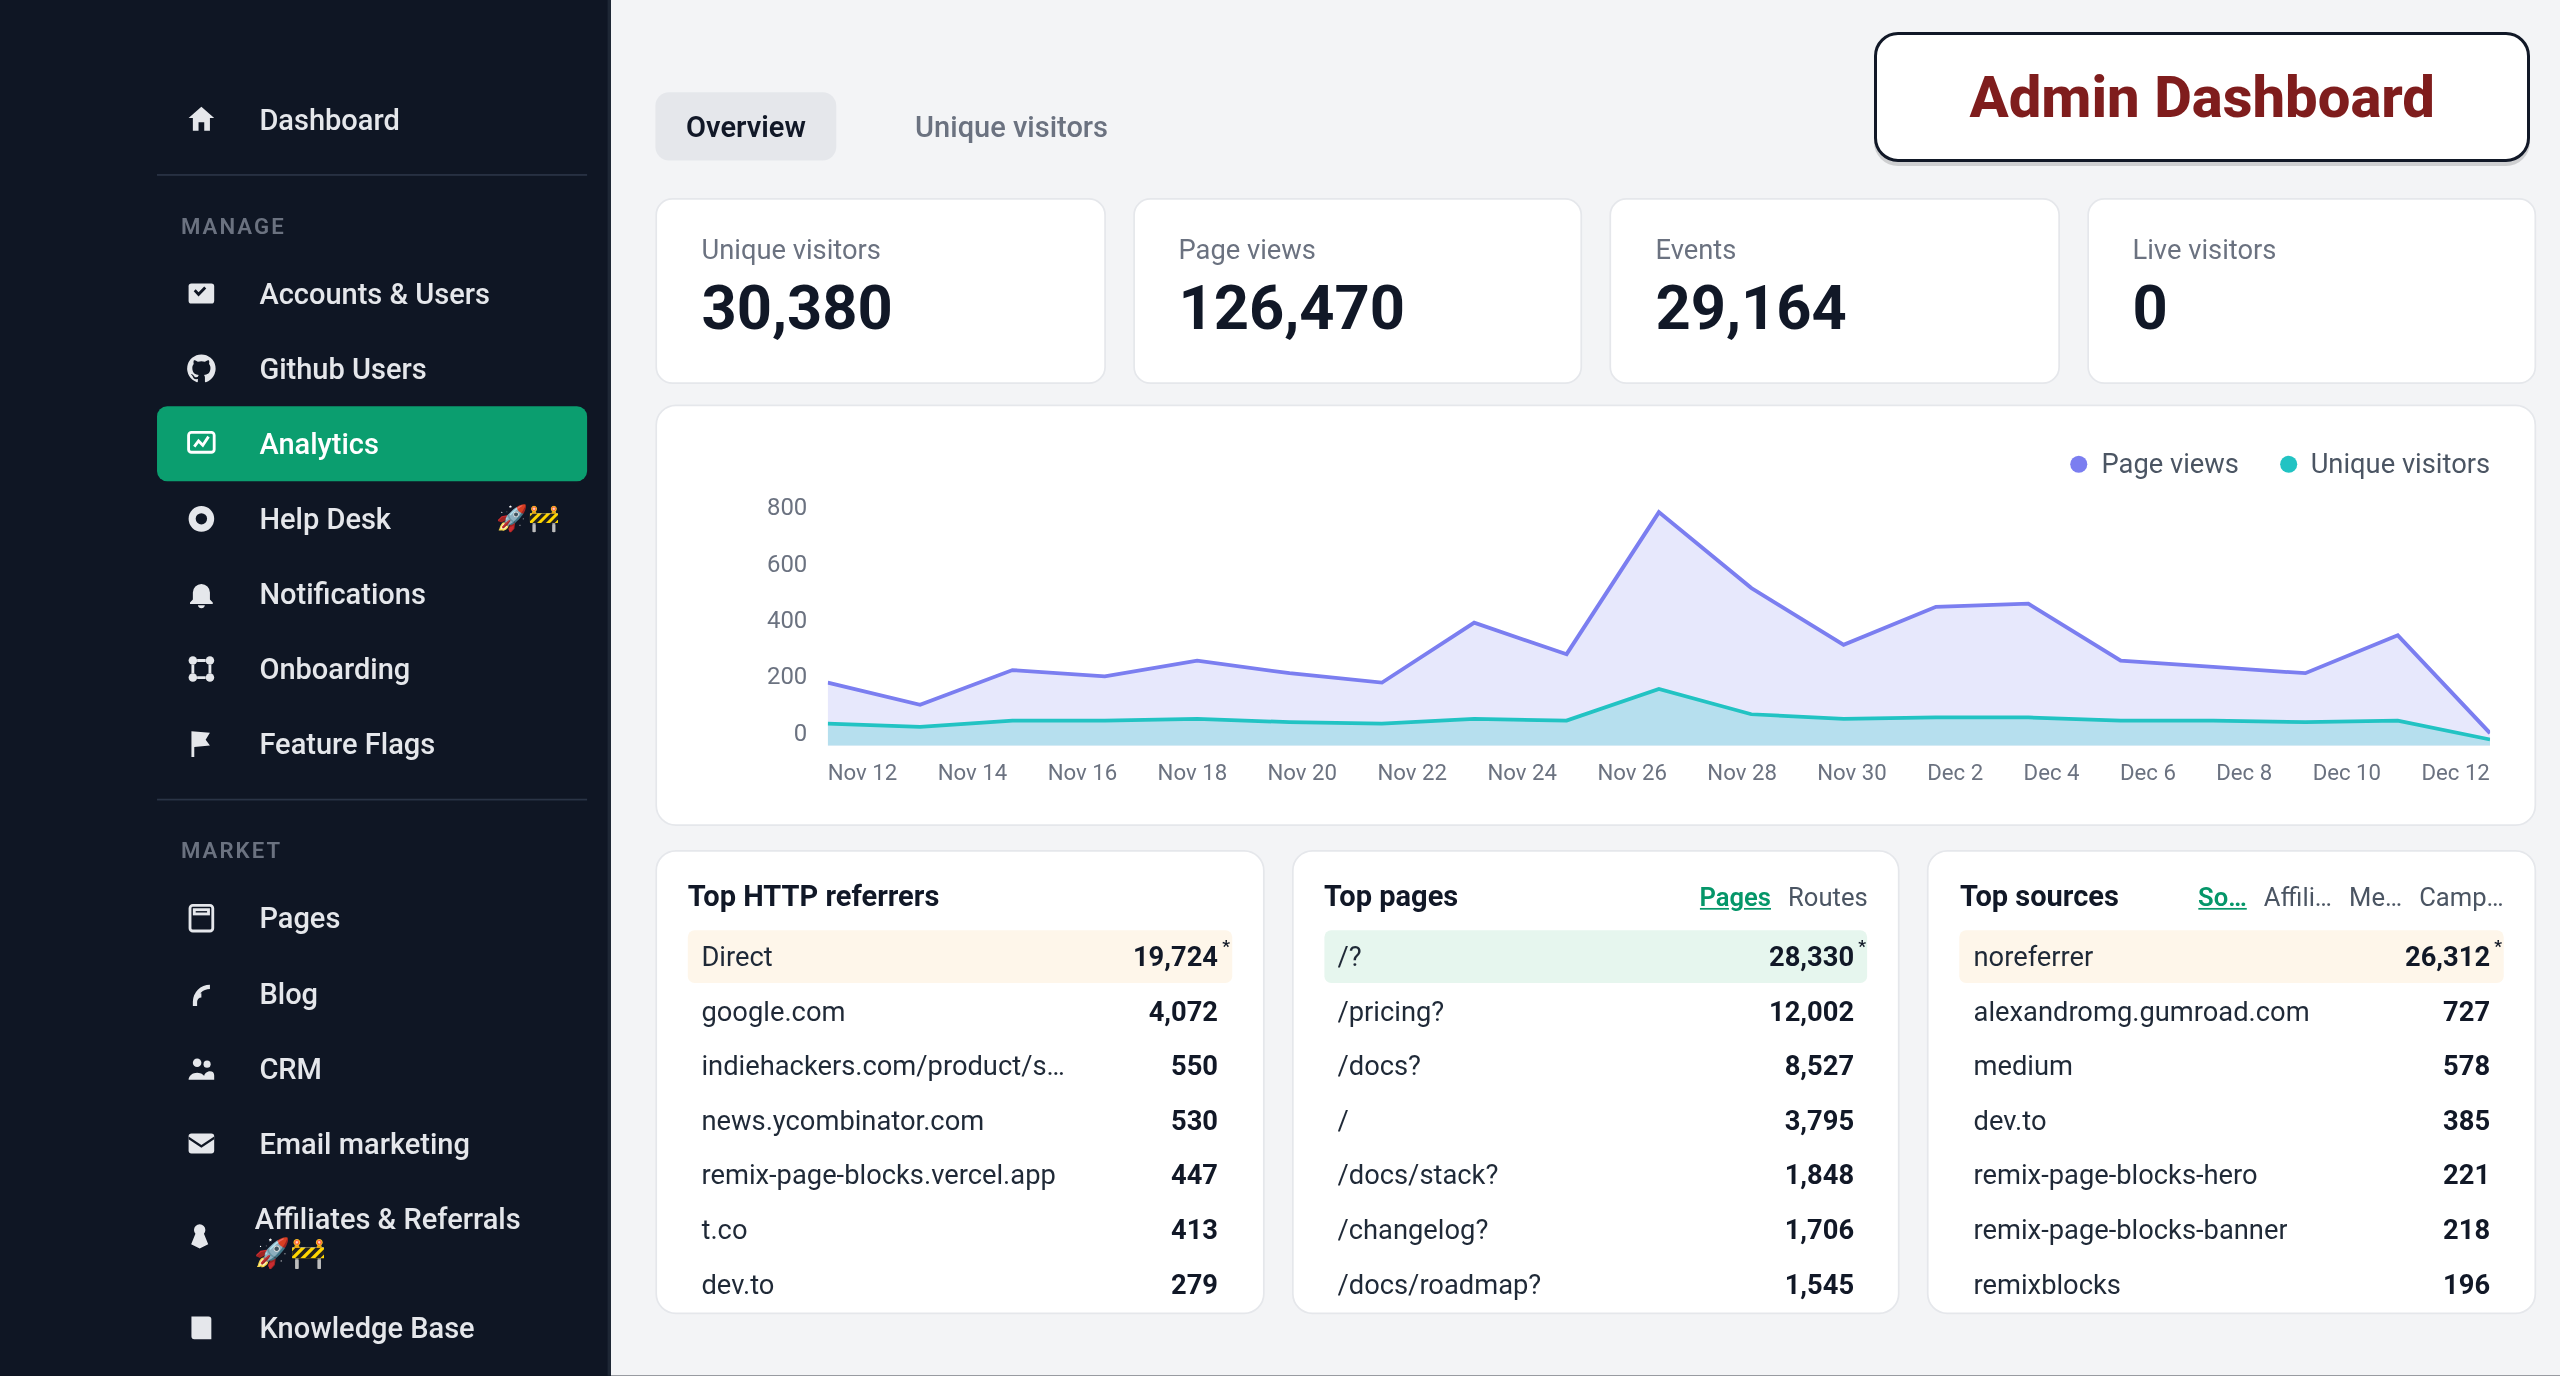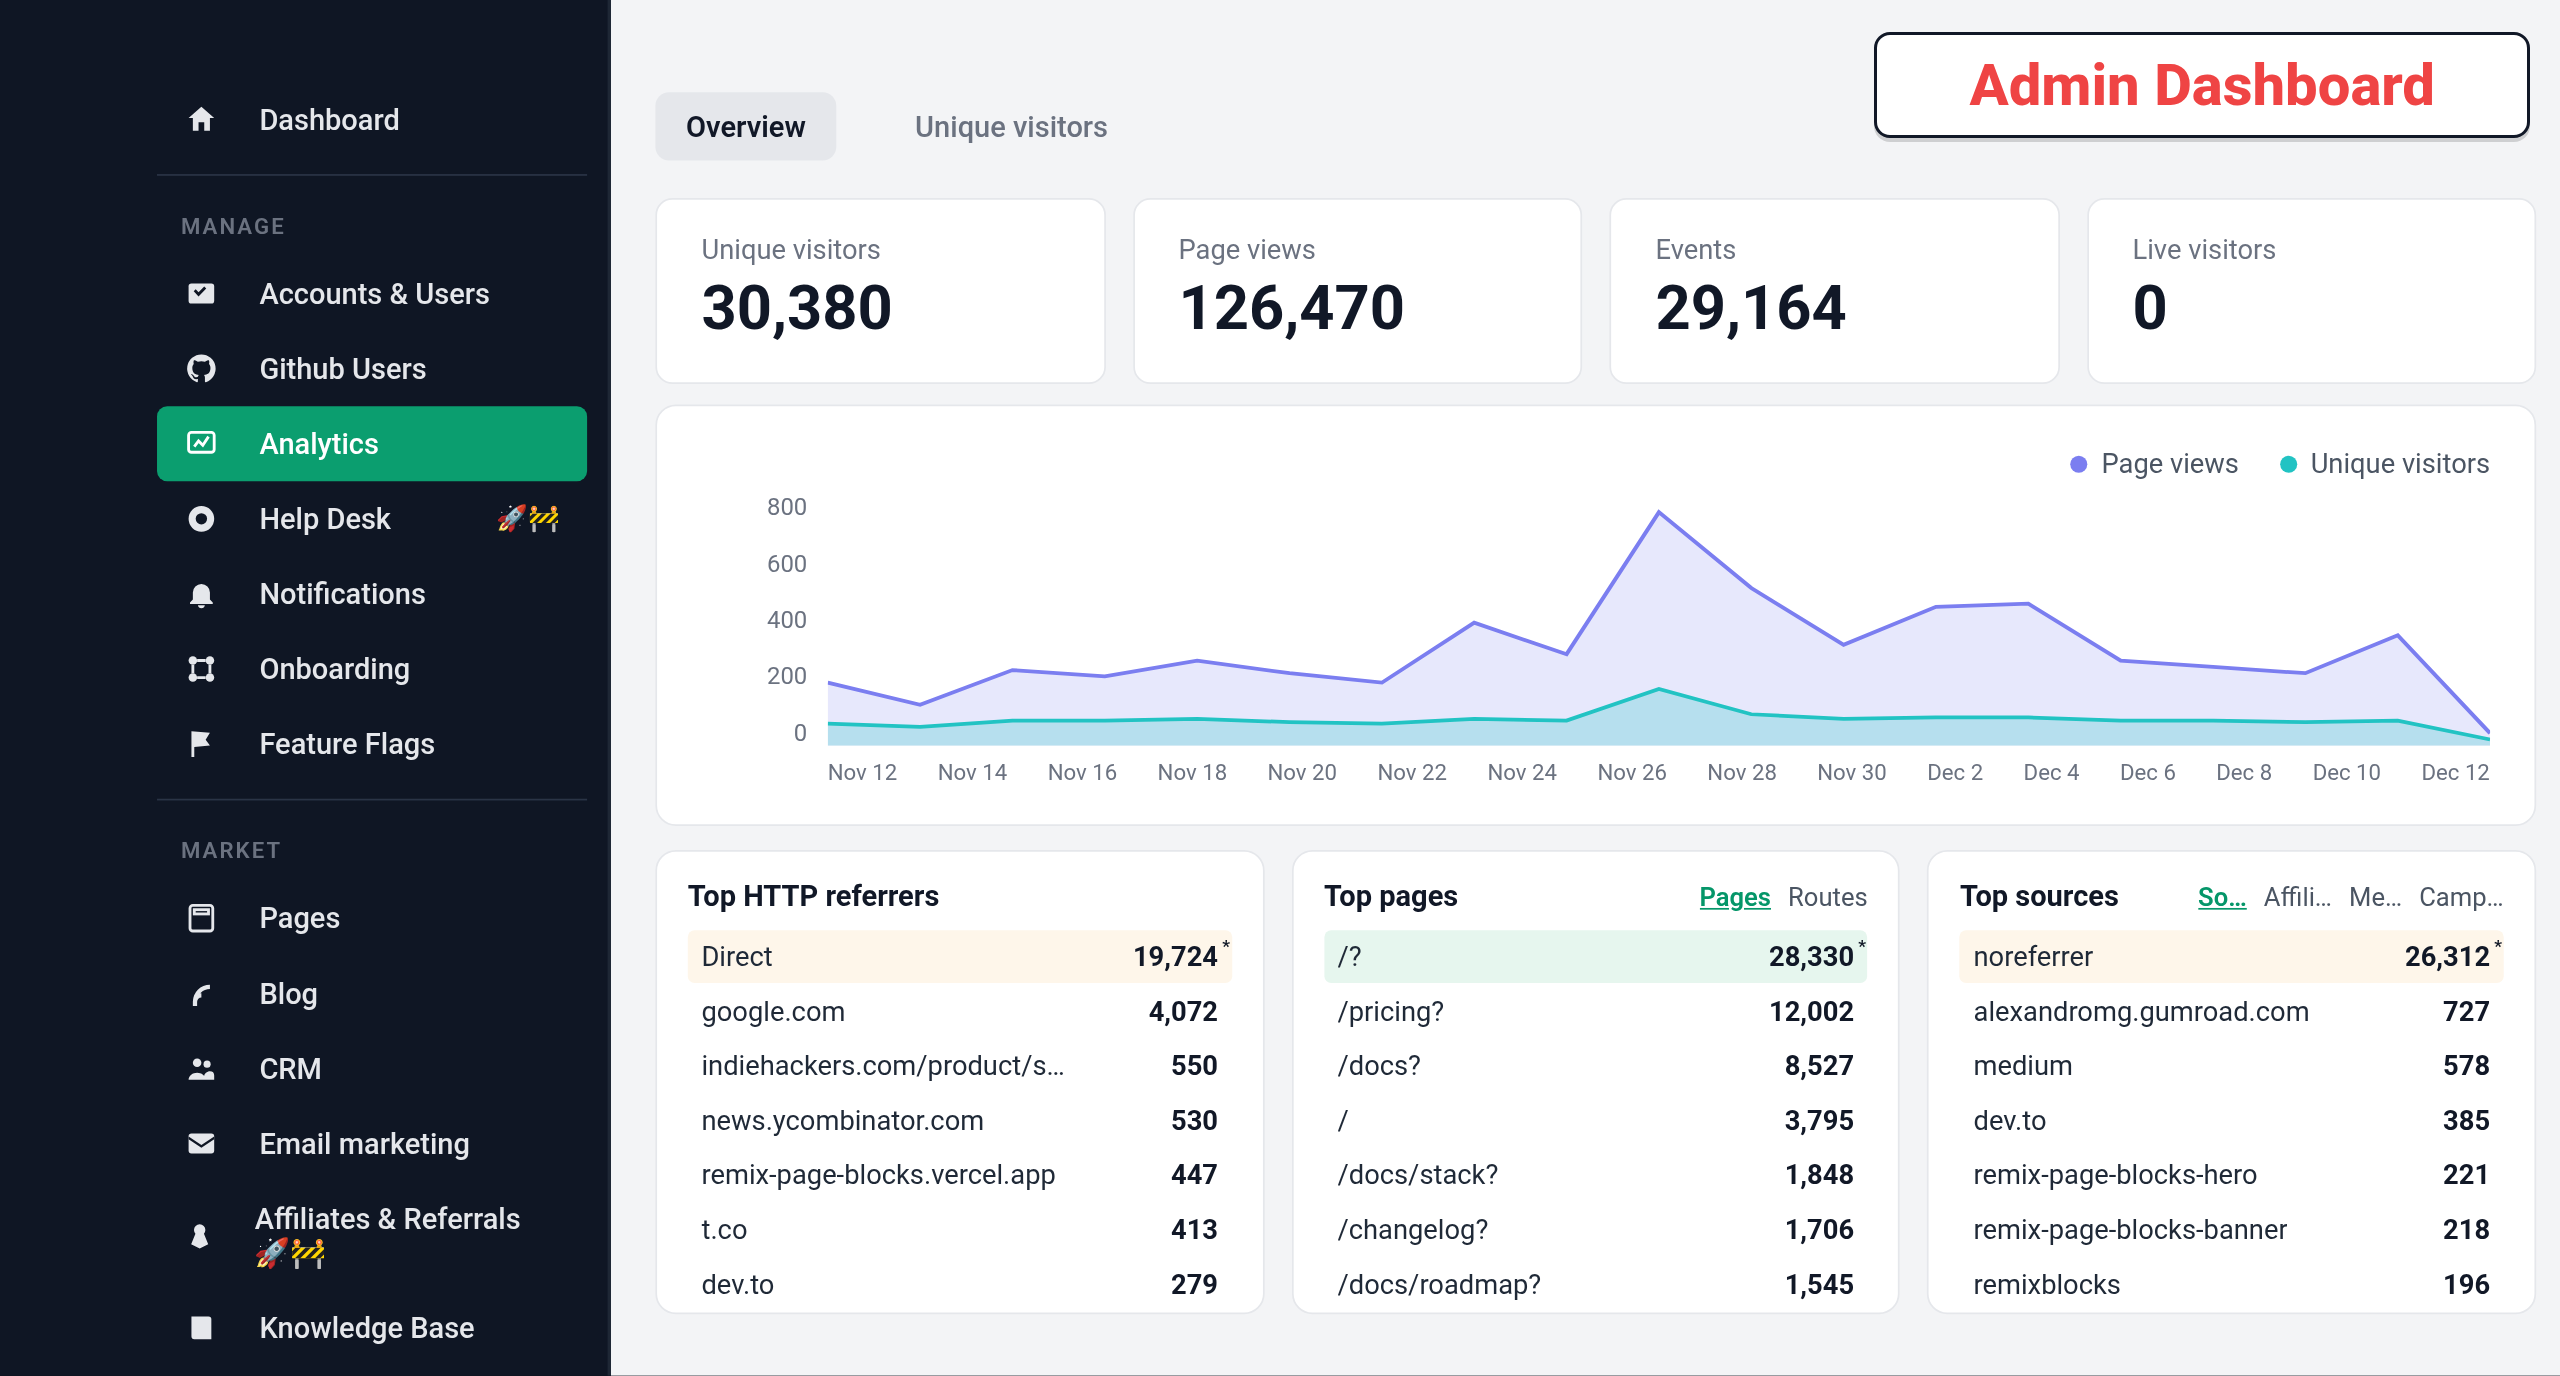--- a/index.html
+++ b/index.html
@@ -172,23 +172,23 @@
 .row.hl { background: #fef6ea; }
 .row.hlg { background: #e6f6ee; }
 .row .name { white-space: nowrap; overflow: hidden; text-overflow: ellipsis; max-width: 72%; color: #1f2937; }
 .row .val { font-weight: 700; color: #111827; position: relative; }
 .row .val.star::after { content: "*"; font-size: 10px; position: absolute; top: -2px; right: -7px; color: #111827; }
 .badge-banner {
   position: absolute;
   top: 32px; right: 30px;
   background: #fff;
   border: 3px solid #111827;
-  border-radius: 16px;
-  padding: 16px 92px;
-  color: #ef4444;
+  border-radius: 24px;
+  padding: 28px 92px;
+  color: #7f1d1d;
   font-size: 58px;
   font-weight: 800;
   box-shadow: 0 4px 0 rgba(0,0,0,0.15);
   z-index: 50;
 }
 svg.ic { width: 20px; height: 20px; }
 </style>
 </head>
 <body>
 

